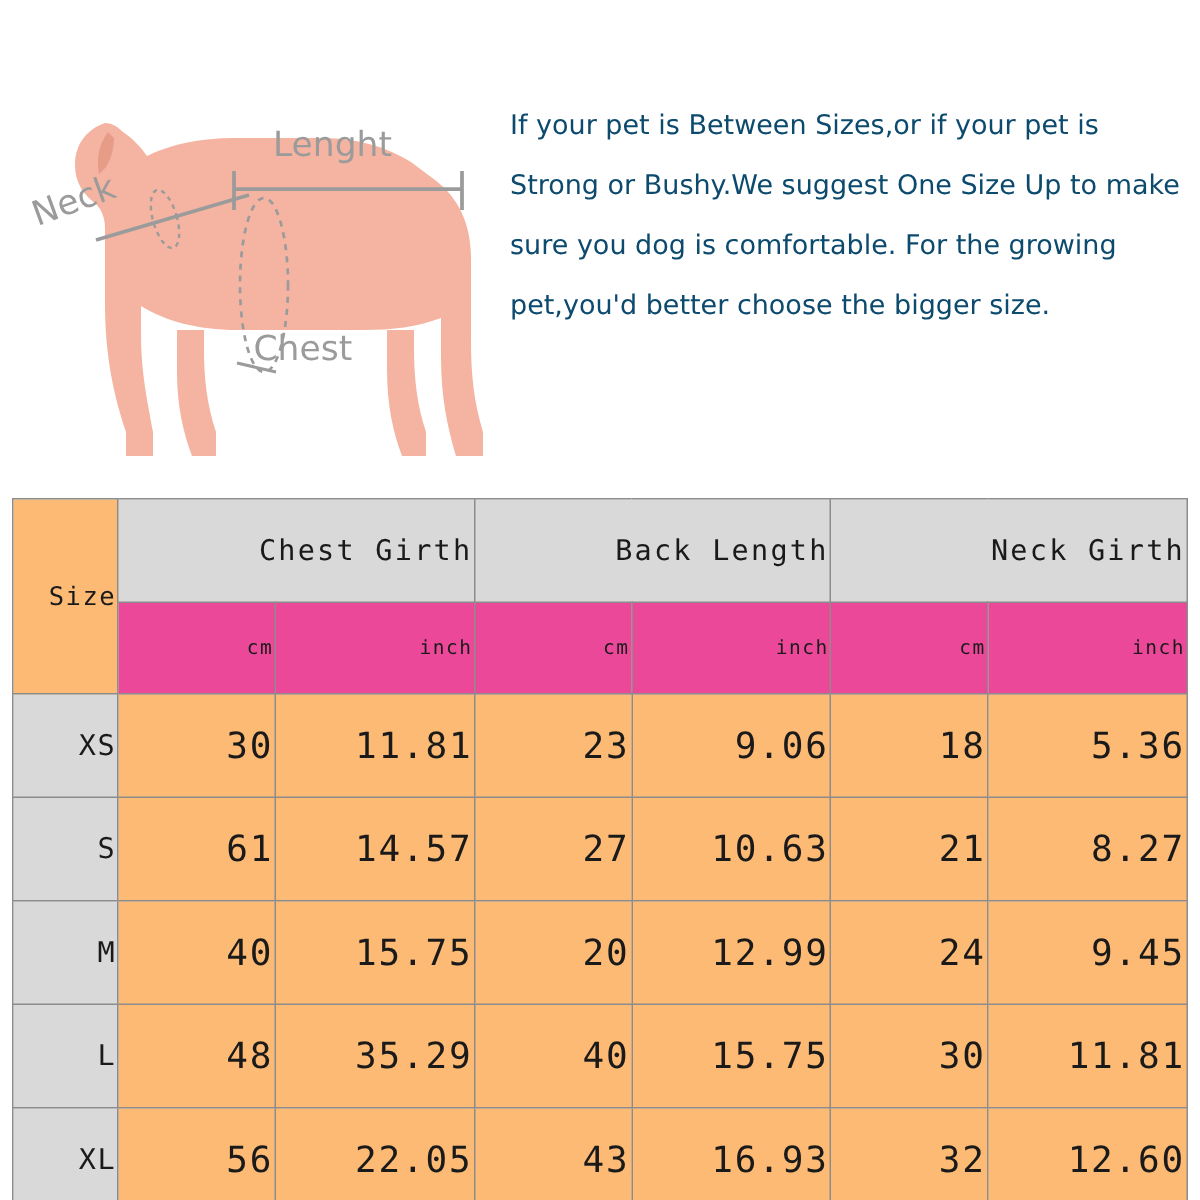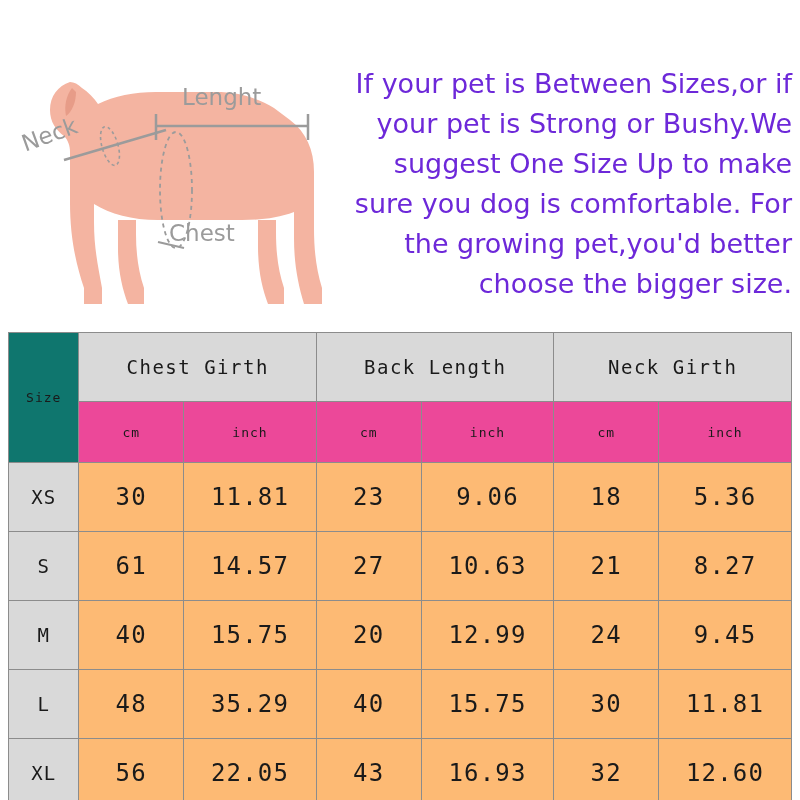--- a/index.html
+++ b/index.html
@@ -58,56 +58,56 @@
   .lbl-length { left: 176px; top: 32px; }
   .lbl-neck   { left: 12px;  top: 80px; transform: rotate(-20deg); transform-origin: left top; }
   .lbl-chest  { left: 163px; top: 168px; }
 
   
   .blurb {
     position: absolute;
     left: 340px;
     top: 64px;
     width: 452px;
-    text-align: right;
-    color: #6d28d9;
+    text-align: left;
+    color: #0c4a6e;
     font-family: "DejaVu Sans", sans-serif;
-    font-size: 27px;
+    font-size: 18px;
     line-height: 40px;
   }
 
   
   .table-wrap {
     position: absolute;
     left: 8px;
     top: 332px;
     width: 784px;
   }
   table.size-table {
     border-collapse: collapse;
     width: 784px;
     font-family: "DejaVu Sans Mono", monospace;
     table-layout: fixed;
   }
   table.size-table td, table.size-table th {
     border: 1px solid #8c8c8c;
-    text-align: center;
+    text-align: right;
     vertical-align: middle;
     font-weight: normal;
     color: #1a1a1a;
   }
   th.group-head {
     background: #d9d9d9;
     font-size: 19px;
     height: 66px;
     letter-spacing: 1.5px;
   }
   th.size-head {
-    background: #0f766e;
-    font-size: 13px;
+    background: #fdba74;
+    font-size: 17px;
     width: 70px;
     letter-spacing: 1px;
   }
   th.unit-head {
     background: #ec4899;
     font-size: 13px;
     height: 58px;
     letter-spacing: 1px;
   }
   td.size-cell {

